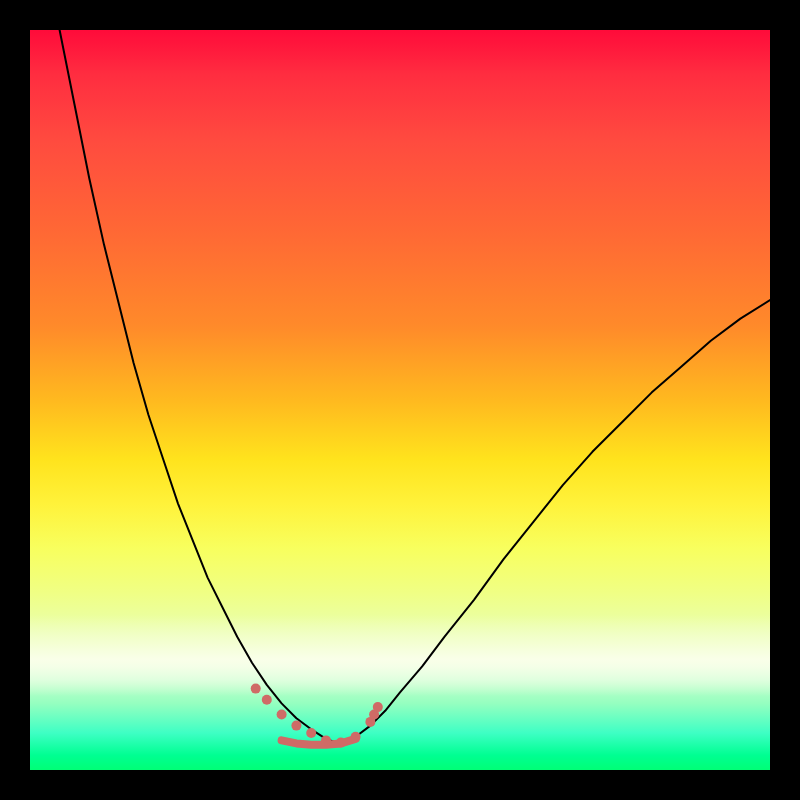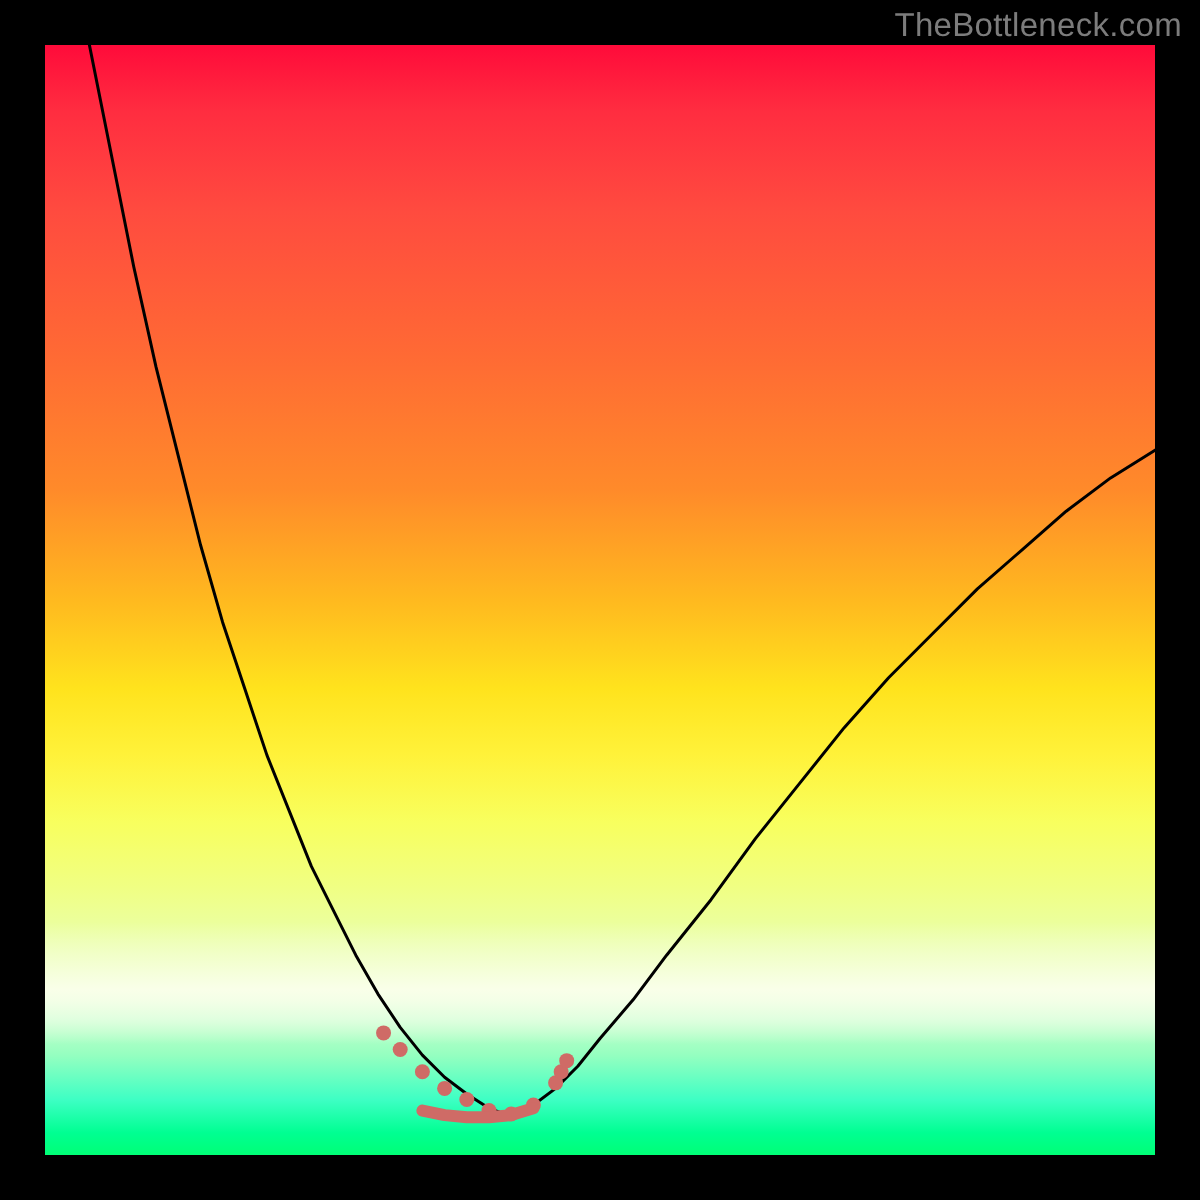--- a/index.html
+++ b/index.html
@@ -76,21 +76,20 @@
     position: absolute;
     inset: 0;
     width: 100%;
     height: 100%;
   }
 </style>
 </head>
 <body>
 
 <div class="frame">
-  <div class="watermark">TheBottleneck.com</div>
 
   <div class="plot">
     <div class="bg-gradient"></div>
     <div class="pale-band"></div>
     <svg class="curves" viewBox="0 0 740 740" preserveAspectRatio="none">
       <g id="svg-series">
           <path d="M29.6 0.0 L44.4 74.0 L59.2 148.0 L74.0 214.6 L88.8 273.8 L103.6 333.0 L118.4 384.8 L133.2 429.2 L148.0 473.6 L162.8 510.6 L177.6 547.6 L192.4 577.2 L207.2 606.8 L222.0 632.7 L236.8 654.9 L251.6 673.4 L266.4 688.2 L281.2 699.3 L296.0 708.9 L310.8 714.1" fill="none" stroke="#000000" stroke-width="2" stroke-linecap="round" stroke-linejoin="round"></path>
           <path d="M310.8 714.1 L325.6 706.7 L340.4 695.6 L355.2 680.8 L370.0 662.3 L392.2 636.4 L414.4 606.8 L444.0 569.8 L473.6 529.1 L503.2 492.1 L532.8 455.1 L562.4 421.8 L592.0 392.2 L621.6 362.6 L651.2 336.7 L680.8 310.8 L710.4 288.6 L740.0 270.1" fill="none" stroke="#000000" stroke-width="2" stroke-linecap="round" stroke-linejoin="round"></path>
           <circle cx="225.7" cy="658.6" r="5" fill="#cf6b66"></circle>
           <circle cx="236.8" cy="669.7" r="5" fill="#cf6b66"></circle>

